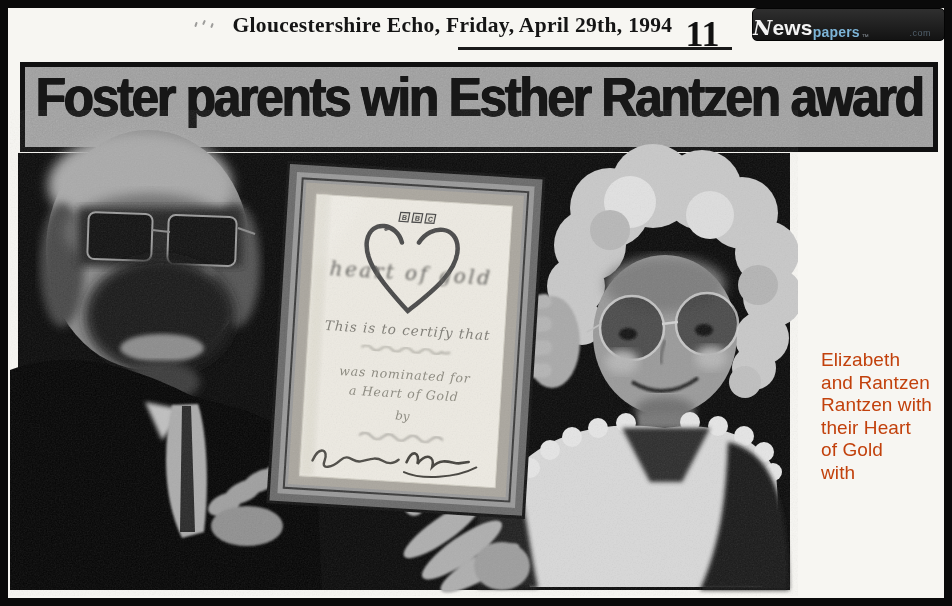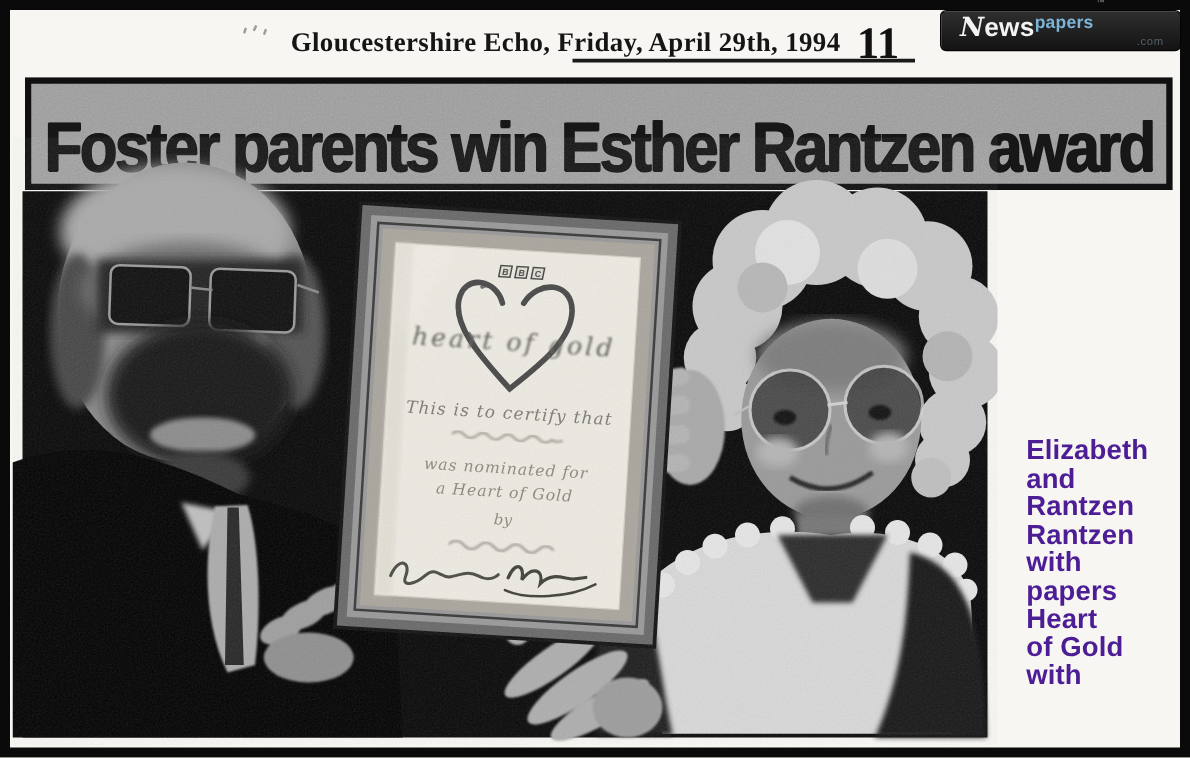--- a/index.html
+++ b/index.html
@@ -3,53 +3,53 @@
 <meta charset="utf-8">
 <style>
   html,body{margin:0;padding:0;}
   body{width:952px;height:606px;overflow:hidden;background:#222;}
   .page{position:relative;width:952px;height:606px;background:#f7f6f2;
         font-family:"Liberation Sans",sans-serif;overflow:hidden;}
   .outer-frame{position:absolute;inset:0;border:8px solid #0a0a0a;pointer-events:none;z-index:50;}
 
   
   .masthead{position:absolute;top:13px;left:0;right:0;display:flex;justify-content:center;
-            align-items:center;gap:13px;z-index:5;}
+            align-items:flex-start;gap:13px;z-index:5;}
   .masthead-title{font-family:"Liberation Serif",serif;font-weight:700;font-size:21.5px;
                   color:#151515;letter-spacing:.3px;}
   .masthead-page{font-family:"Liberation Serif",serif;font-weight:700;font-size:36px;color:#111;}
   .masthead-underline{position:absolute;left:458px;top:47px;width:274px;height:3px;
                       background:#1a1a1a;z-index:5;}
   .tick{position:absolute;width:2px;height:5px;background:#444;opacity:.5;border-radius:1px;}
 
   
   .logo{position:absolute;top:8px;right:7px;width:193px;height:33px;z-index:60;
         background:linear-gradient(#2f2f2f,#131313);border:1px solid #040404;border-radius:5px;
-        display:flex;align-items:flex-start;padding-left:15px;box-sizing:border-box;cursor:pointer;}
+        display:flex;align-items:flex-end;box-sizing:border-box;cursor:pointer;}
   .logo-news{color:#f3f3f3;font-size:21px;font-weight:700;letter-spacing:.2px;}
   .logo-news .cap{font-family:"DejaVu Serif",serif;font-style:italic;}
   .logo-papers{font-size:14px;font-weight:700;letter-spacing:.2px;}
   .logo-tm{font-size:7px;color:#8b949c;margin-left:2px;margin-top:-10px;}
   .logo-domain{position:absolute;right:13px;bottom:2px;font-size:9px;color:#51606c;letter-spacing:.5px;margin-left:32px;}
 
   
   .band{position:absolute;left:20px;top:62px;width:918px;height:90px;box-sizing:border-box;
-        background:#9f9f9f;border:5px solid #101010;z-index:8;display:flex;align-items:flex-end;
+        background:#9f9f9f;border:5px solid #101010;z-index:8;display:flex;align-items:flex-start;
         justify-content:center;overflow:hidden;}
   .band-noise{position:absolute;inset:0;pointer-events:none;}
   .band-text{position:relative;white-space:nowrap;font-weight:700;font-size:51px;color:#171717;
              letter-spacing:-2.2px;transform:scale(.97,1.1);transform-origin:center;
              text-shadow:.7px 0 0 #171717,-.7px 0 0 #171717,0 .5px 0 #171717;}
 
   
   .photo-svg{position:absolute;left:10px;top:110px;z-index:10;filter:blur(.5px) contrast(1.03);}
 
   
-  .caption{position:absolute;left:821px;top:349px;width:125px;z-index:5;color:#4c1d95;
-           font-weight:700;font-size:22px;line-height:22.5px;letter-spacing:.1px;
+  .caption{position:absolute;left:821px;top:349px;width:125px;z-index:5;color:#c2410c;
+           font-weight:400;font-size:19px;line-height:22.5px;letter-spacing:.1px;
            filter:blur(.2px);}
 </style>
 </head>
 <body>
 
 <div class="page">
 
   <div class="masthead">
     <span class="masthead-title">Gloucestershire Echo, Friday, April 29th, 1994</span>
     <span class="masthead-page">11</span>
@@ -242,19 +242,19 @@
       <polygon points="300,92 348,90 306,165 298,150" fill="#ffffff" opacity=".10" filter="url(#b4)"></polygon>
     </g>
 
     <rect x="8" y="43" width="772" height="437" filter="url(#pnoise)" opacity=".16"></rect>
   </svg>
 
   <div class="caption">
     <div>Elizabeth</div>
     <div>and Rantzen</div>
     <div>Rantzen with</div>
-    <div>papers Heart</div>
+    <div>their Heart</div>
     <div>of Gold</div>
     <div>with</div>
   </div>
 
   <div class="outer-frame"></div>
 </div>
 
 </body></html>

